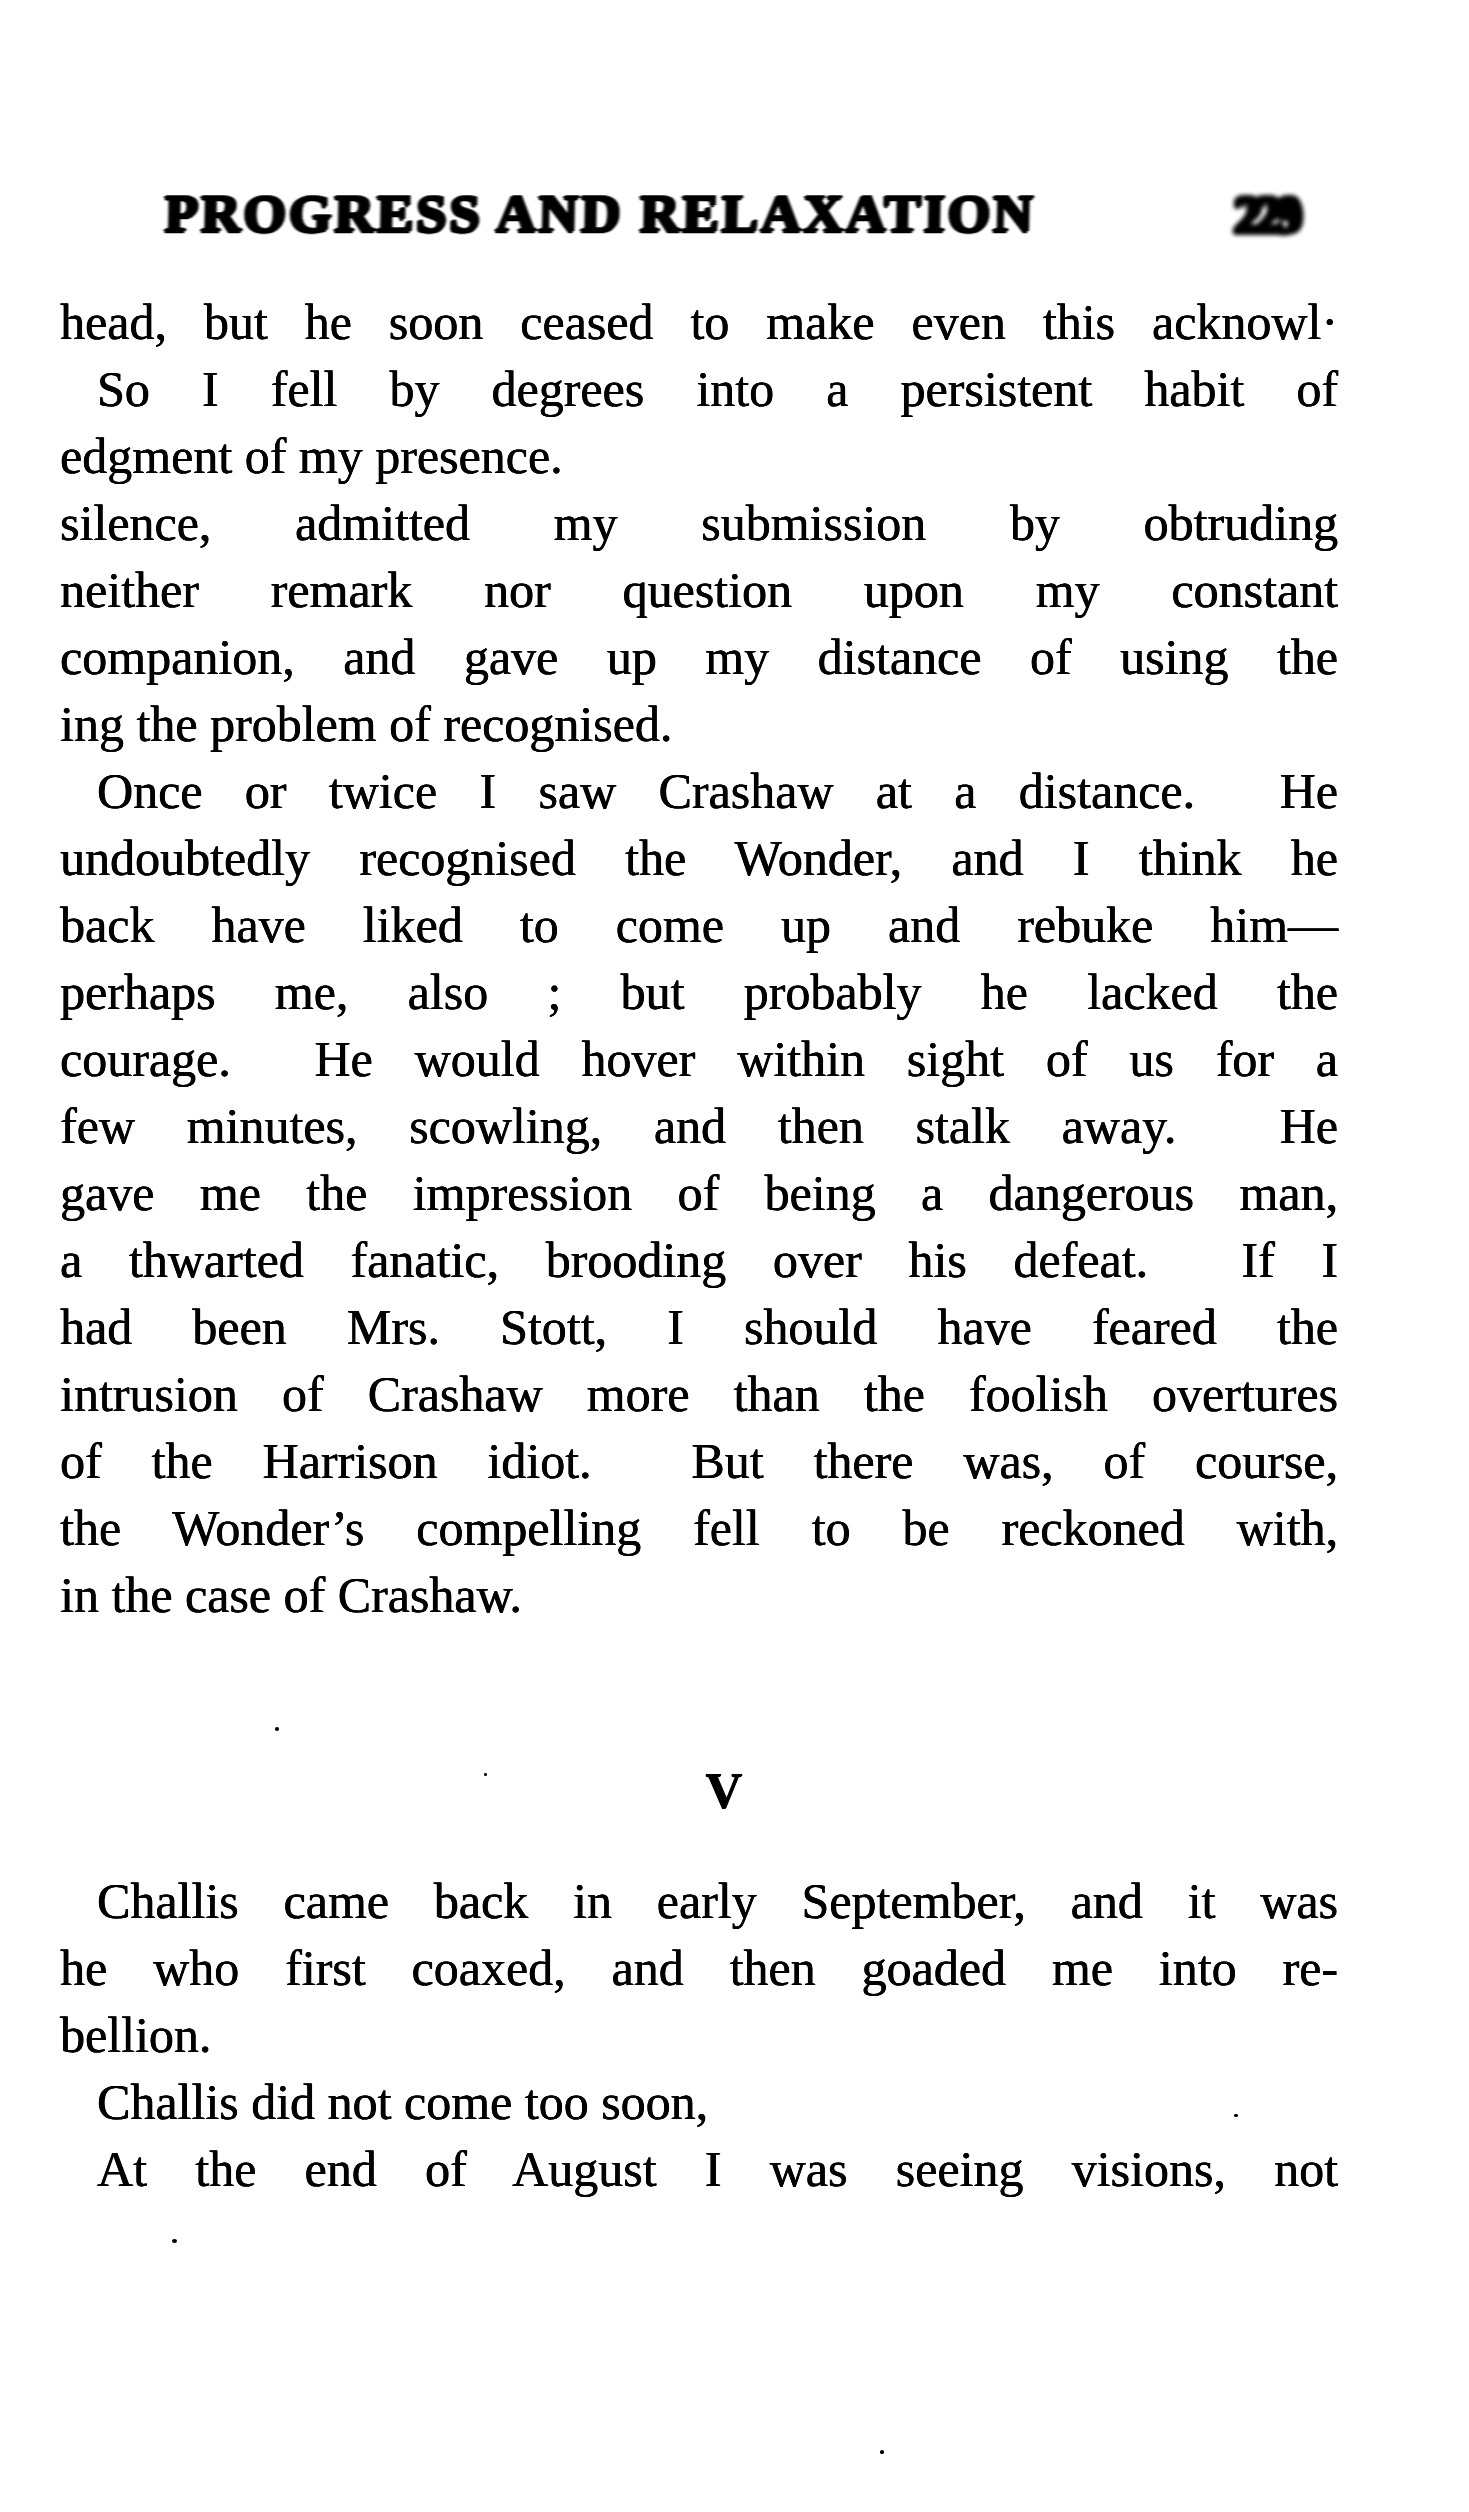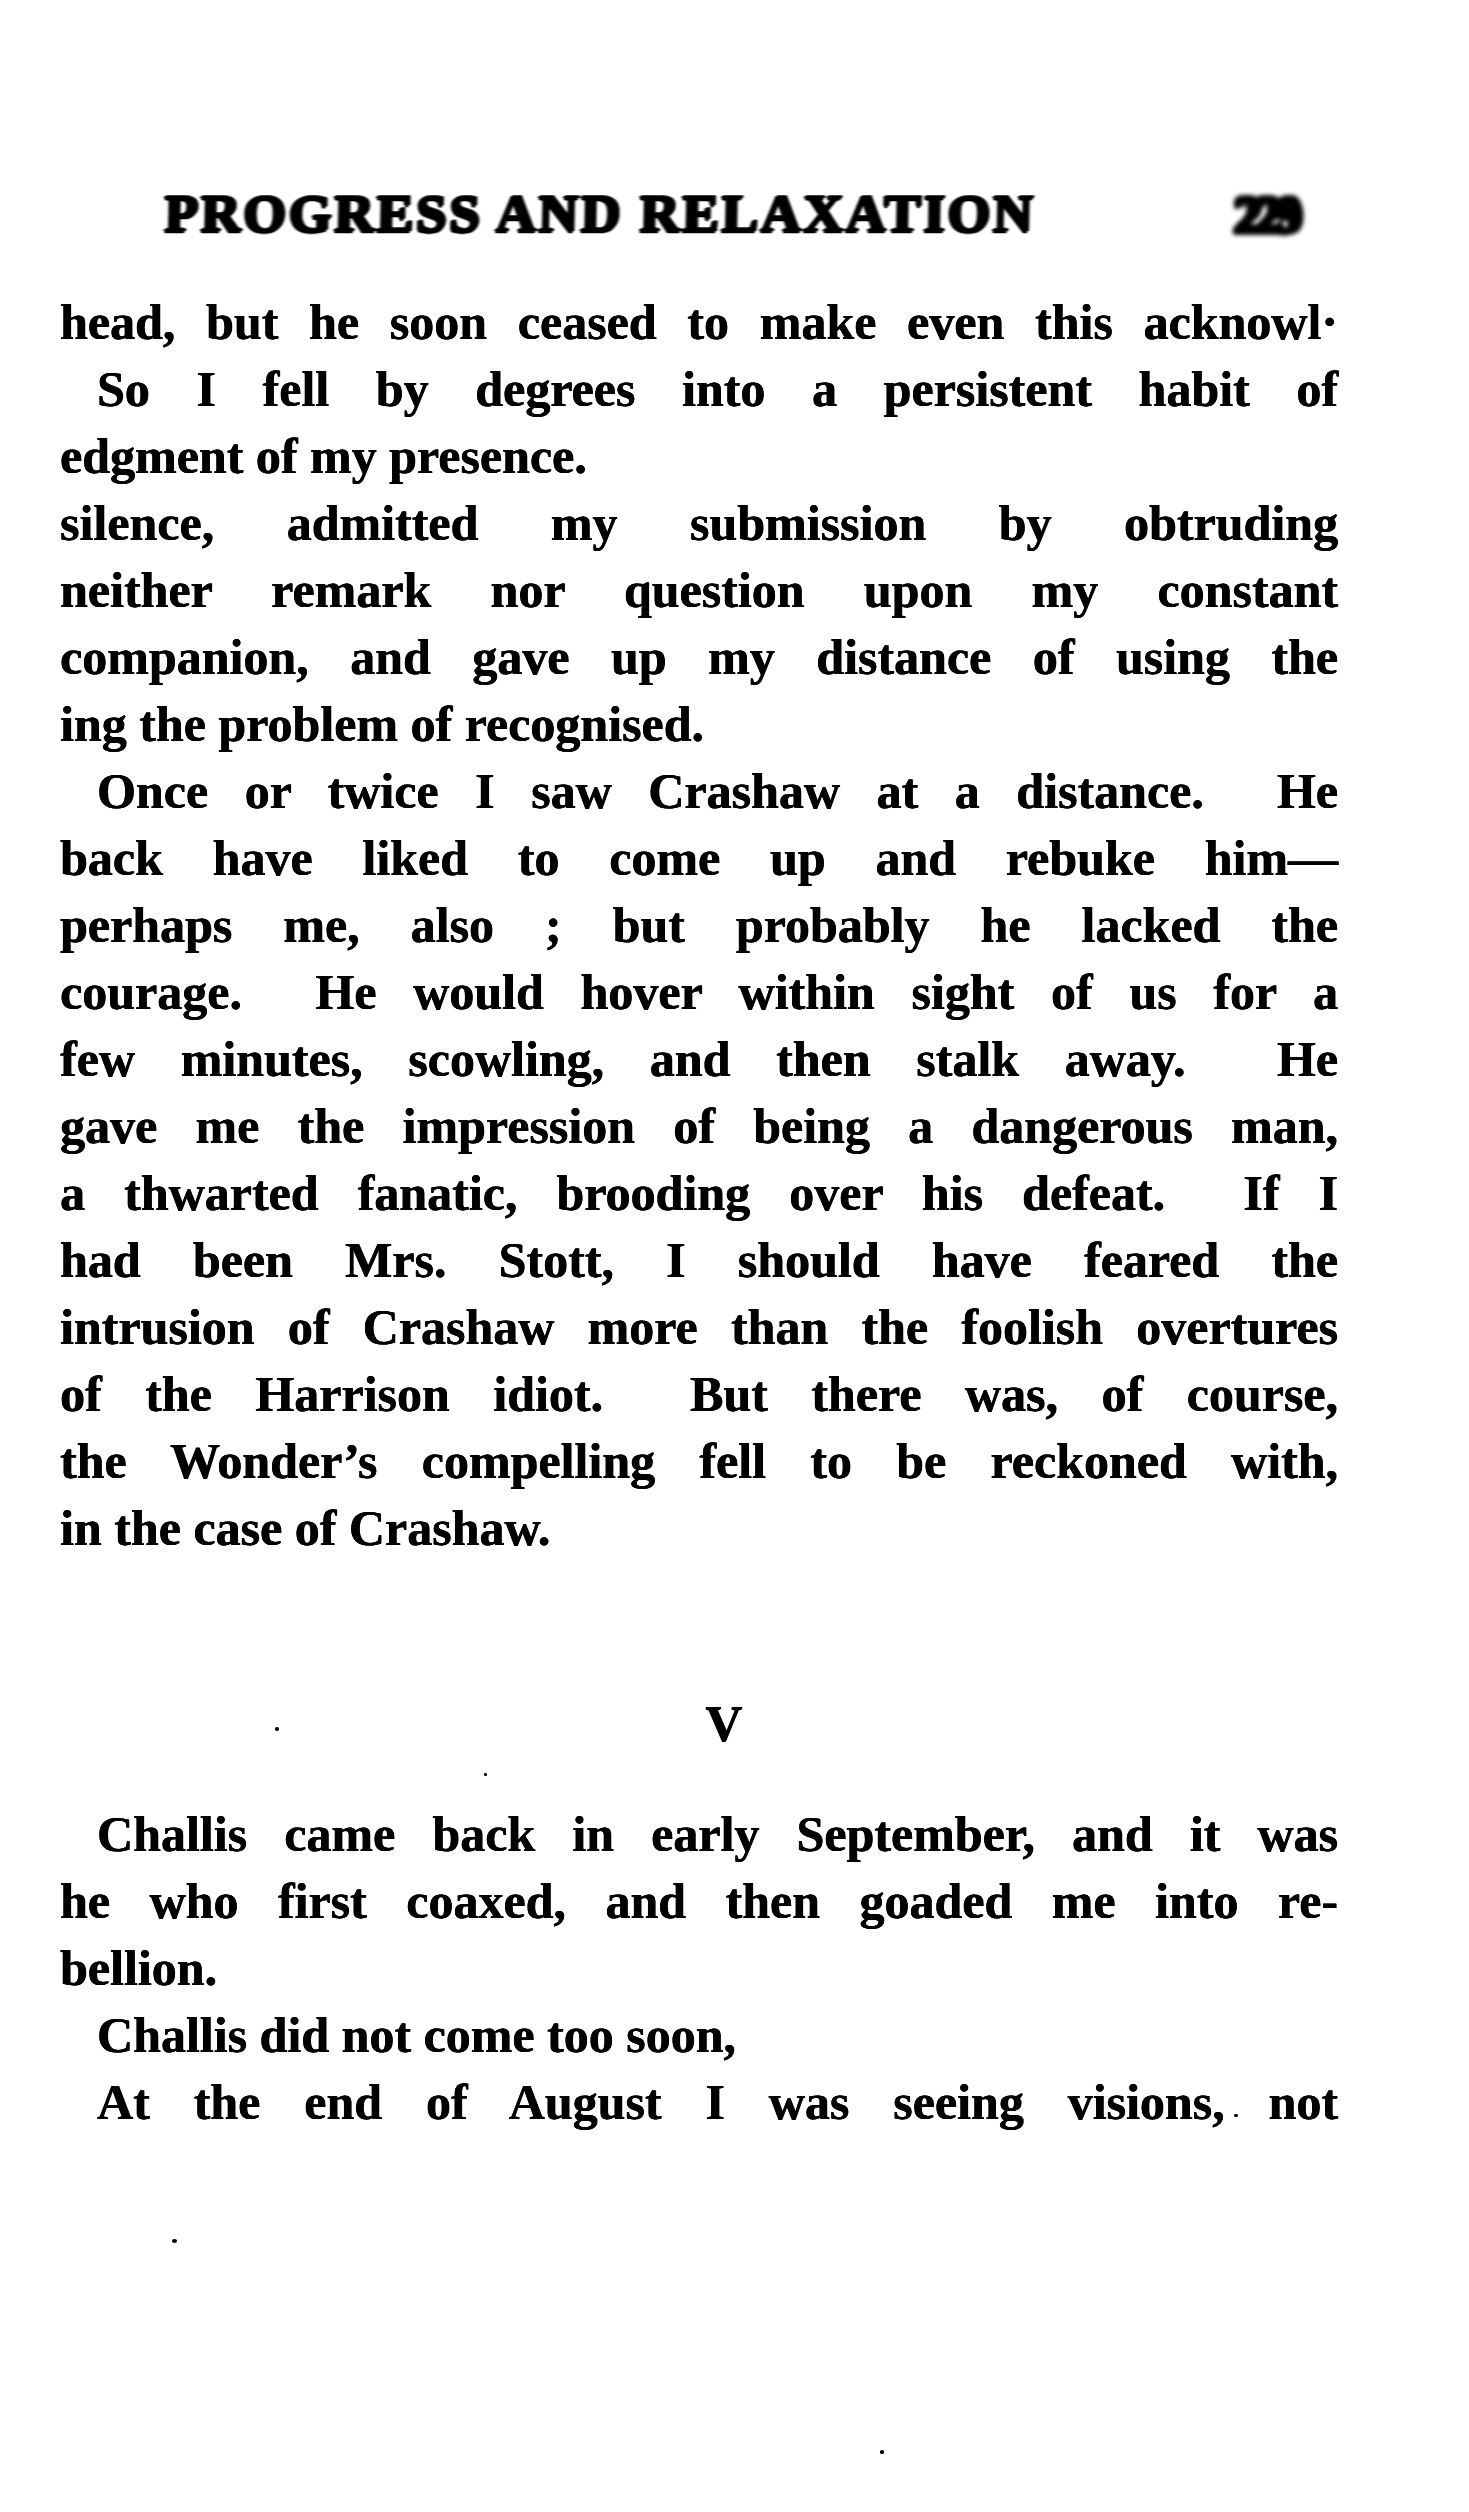--- a/index.html
+++ b/index.html
@@ -45,21 +45,21 @@
       4.4px 1.8px 0 currentColor, -3.5px 1.8px 0 currentColor;
   }
   
   .body-text{
     position:absolute;
     top:289px; left:60px; width:1278px;
     font-size:50px;
     line-height:67px;
     text-shadow:0.4px 0.4px 0 currentColor, -0.2px 0 0 currentColor;
   }
-  .line{text-align:left;font-weight:bold;}
+  .line{text-align:left;}
   .line.just{text-align:justify; text-align-last:justify;}
   .line.indent{text-indent:37px;}
   .section-heading{
     margin-top:128px;
     margin-bottom:0;
     text-align:center;
     transform:translateX(25px);
     font-weight:bold;
     font-size:51px;
     line-height:67px;
@@ -88,20 +88,21 @@
   <div class="body-text">
     <div>
         <div class="line just">head, but he soon ceased to make even this acknowl·</div>
         <div class="line indent just">So I fell by degrees into a persistent habit of</div>
         <div class="line">edgment of my presence.</div>
         <div class="line just">silence, admitted my submission by obtruding</div>
         <div class="line just">neither remark nor question upon my constant</div>
         <div class="line just">companion, and gave up my distance of using the</div>
         <div class="line">ing the problem of recognised.</div>
         <div class="line indent just">Once or twice I saw Crashaw at a distance.&nbsp; He</div>
+        <div class="line just">undoubtedly recognised the Wonder, and I think he</div>
         <div class="line just">back have liked  to come up and rebuke him—</div>
         <div class="line just">perhaps me, also&nbsp;; but probably he lacked the</div>
         <div class="line just">courage.&nbsp; He would hover within sight of us for a</div>
         <div class="line just">few minutes, scowling, and then stalk away.&nbsp; He</div>
         <div class="line just">gave me the impression of being a dangerous man,</div>
         <div class="line just">a thwarted fanatic, brooding over his defeat.&nbsp; If I</div>
         <div class="line just">had been Mrs. Stott, I should have feared the</div>
         <div class="line just">intrusion of Crashaw more than the foolish overtures</div>
         <div class="line just">of the Harrison idiot.&nbsp; But there was, of course,</div>
         <div class="line just">the Wonder’s compelling fell to be reckoned with,</div>

